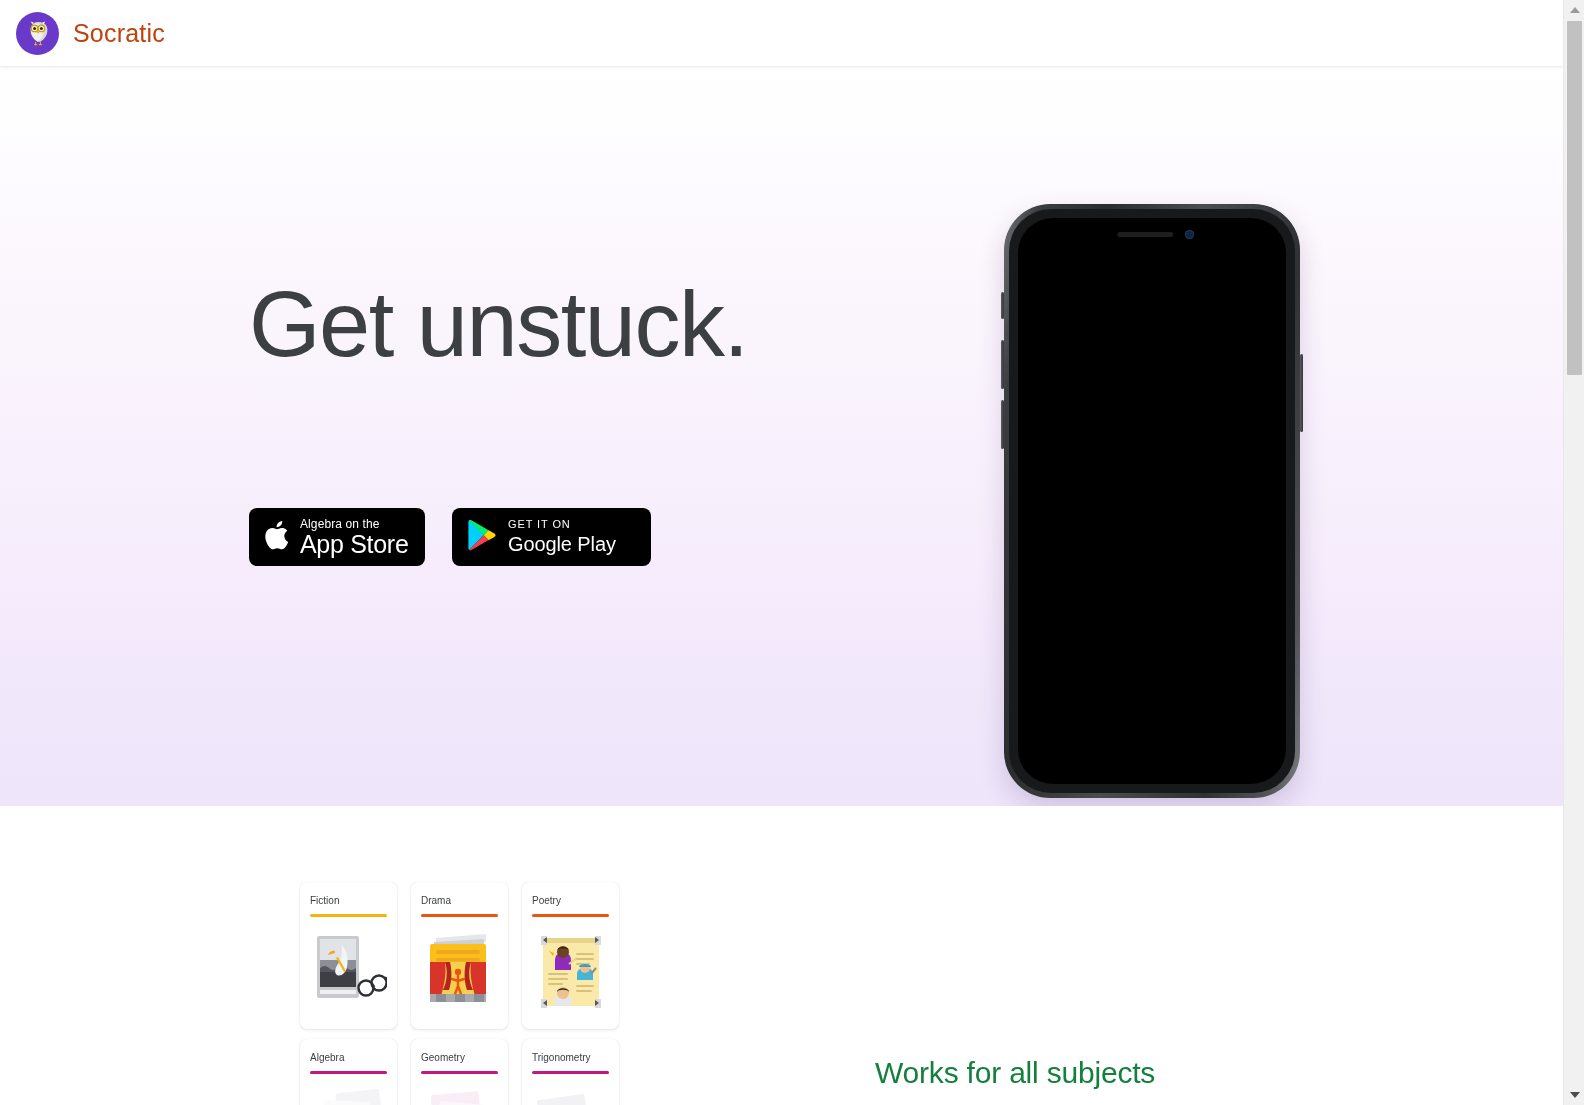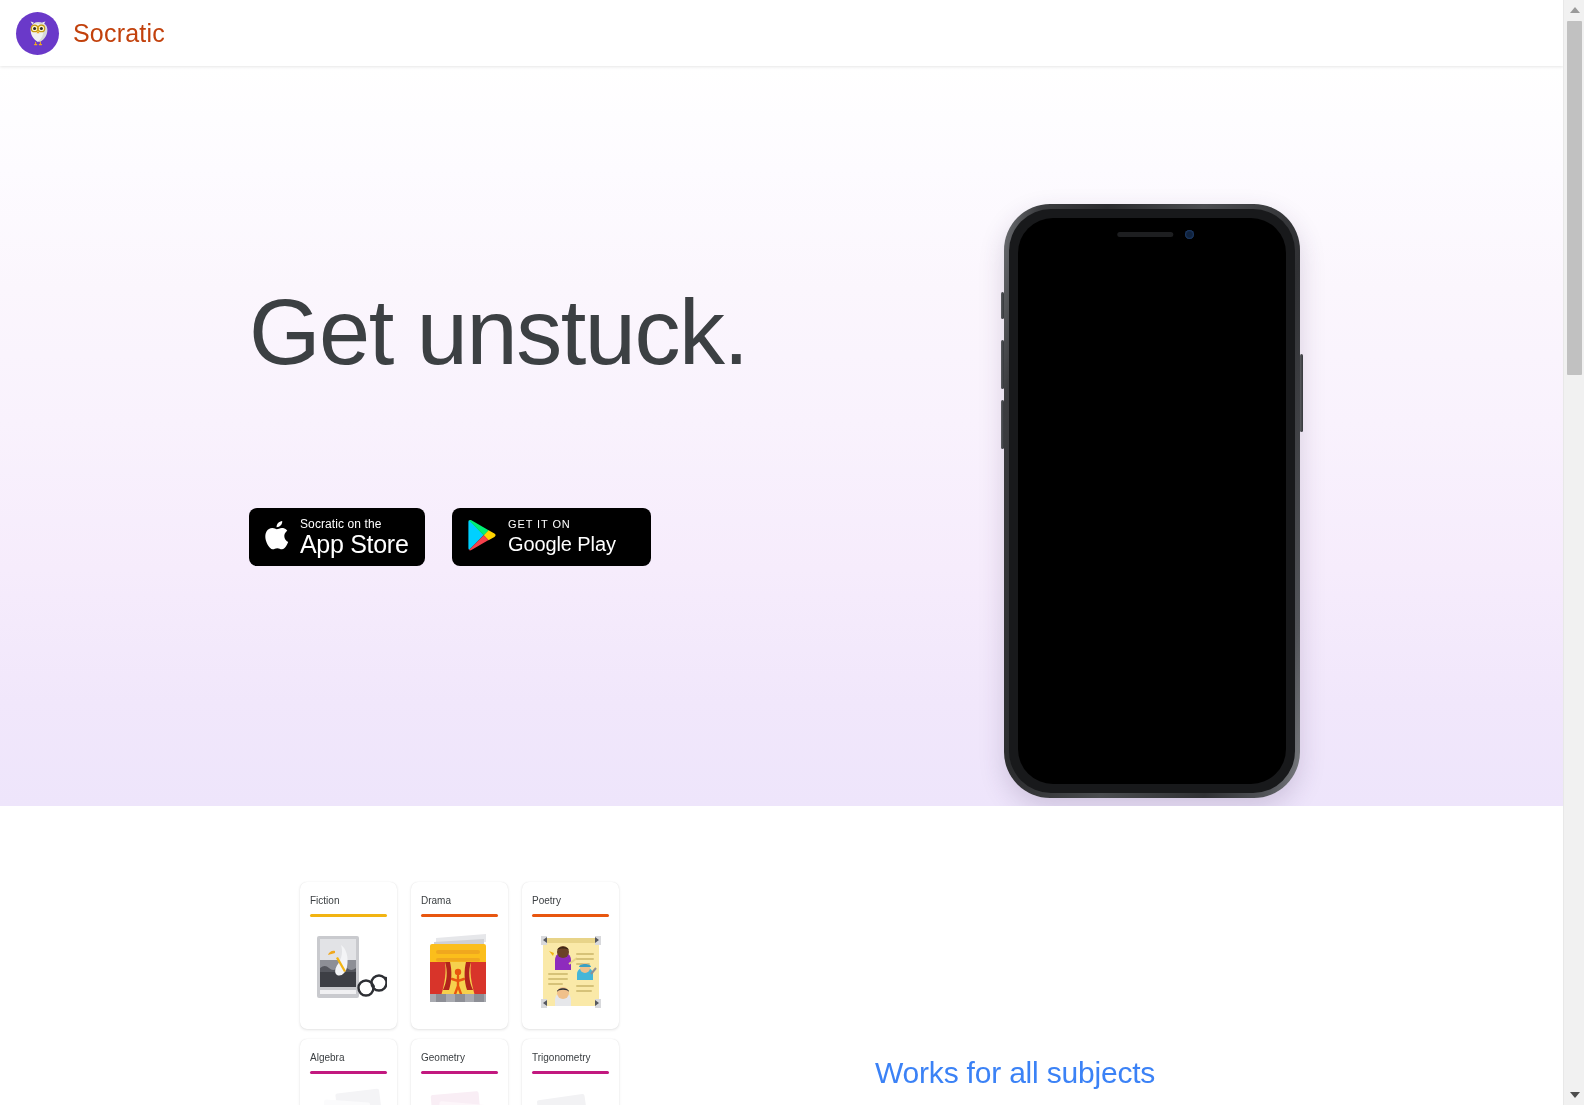--- a/index.html
+++ b/index.html
@@ -80,21 +80,21 @@
                 #f9f2fd 48%,
                 #f6ecfc 68%,
                 #f1e7fb 86%,
                 #eee5fb 100%);
     overflow: hidden;
   }
 
   .hero-copy {
     position: absolute;
     left: 249px;
-    top: 212px;
+    top: 204px;
     width: 620px;
   }
   .hero-line {
     font-size: 92px;
     line-height: 108px;
     color: #3c4043;
     font-weight: 400;
     letter-spacing: -1.5px;
     white-space: nowrap;
   }
@@ -245,21 +245,21 @@
     align-items: flex-start;
     justify-content: center;
   }
   .card-art svg { display: block; }
 
   .subjects-heading {
     position: absolute;
     left: 875px;
     top: 250px;
     font-size: 30px;
-    color: #3b82f6;
+    color: #15803d;
     font-weight: 400;
     letter-spacing: -.2px;
     white-space: nowrap;
   }
 
   
   #scrollbar {
     position: absolute;
     right: 0; top: 0;
     width: 21px;
@@ -338,21 +338,21 @@
       <div class="store-badges">
 
         <a class="badge badge-apple" href="#">
           <span>
             <svg width="28" height="34" viewBox="0 0 28 34" aria-hidden="true">
               <path d="M22.3 18.1c0-3.6 2.9-5.3 3-5.4-1.6-2.4-4.2-2.7-5.1-2.7-2.2-.2-4.2 1.3-5.3 1.3-1.1 0-2.8-1.3-4.6-1.2-2.4.1-4.6 1.4-5.8 3.5-2.5 4.3-.6 10.7 1.8 14.2 1.2 1.7 2.6 3.6 4.4 3.5 1.8-.1 2.5-1.1 4.6-1.1 2.1 0 2.7 1.1 4.6 1.1 1.9 0 3.1-1.7 4.3-3.4 1.3-2 1.9-3.9 1.9-4-.1 0-3.7-1.4-3.8-5.8z" fill="#ffffff"></path>
               <path d="M18.8 7.3c1-1.2 1.6-2.8 1.4-4.4-1.4.1-3.1.9-4.1 2.1-.9 1-1.7 2.7-1.5 4.3 1.5.1 3.1-.8 4.2-2z" fill="#ffffff"></path>
             </svg>
           </span>
           <span class="badge-txt">
-            <span class="badge-small">Socratic on the</span>
+            <span class="badge-small">Algebra on the</span>
             <span class="badge-big">App Store</span>
           </span>
         </a>
 
         <a class="badge badge-google" href="#">
           <span>
             <svg width="31" height="34" viewBox="0 0 31 34" aria-hidden="true">
               <path d="M3 2.2C2.6 2.6 2.4 3.2 2.4 4v26c0 .8.2 1.4.6 1.8l.1.1 14.6-14.6v-.3L3.1 2.1z" fill="#00d0ff"></path>
               <path d="M22.5 22.2l-4.8-4.9v-.3l4.8-4.9.1.1 5.8 3.3c1.6.9 1.6 2.4 0 3.4l-5.9 3.3z" fill="#ffd400"></path>
               <path d="M22.6 22.1l-4.9-4.9L3 32c.5.6 1.4.6 2.4.1l17.2-10z" fill="#f6414d"></path>

